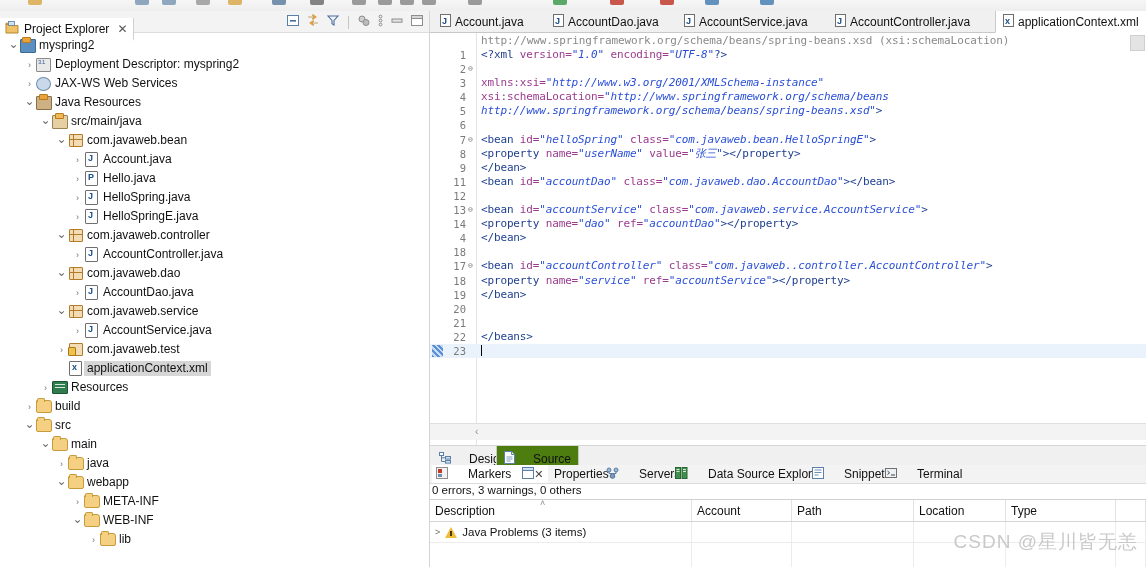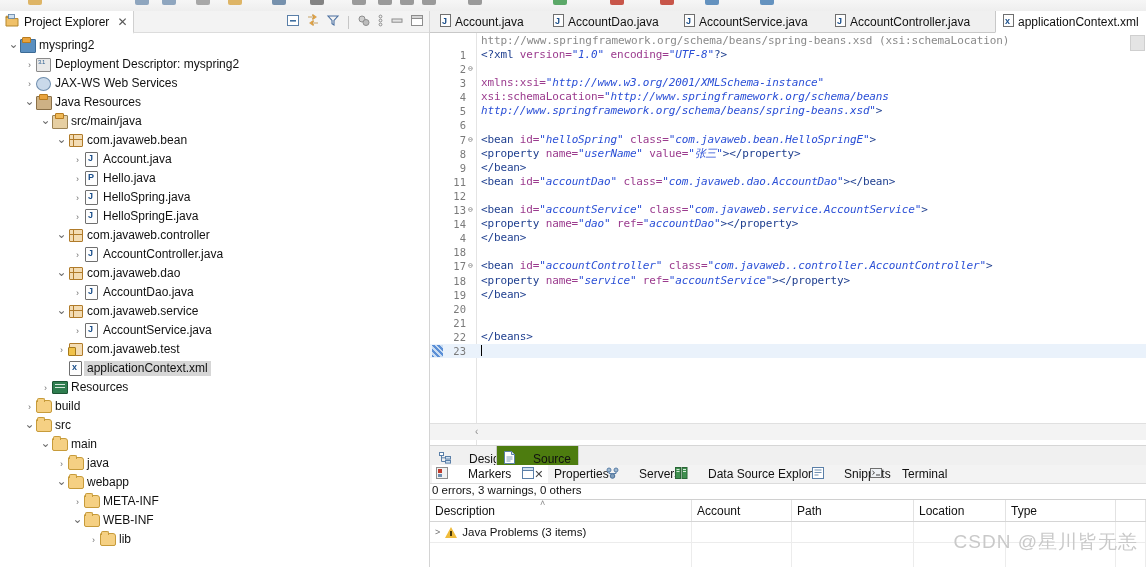--- a/index.html
+++ b/index.html
@@ -23,21 +23,21 @@
   
   .explorer{
     position:absolute;left:0;top:11px;width:429px;height:556px;
     background:#ffffff;border-right:1px solid #d4d4d4;overflow:hidden;
   }
   .ex-head{
     position:relative;height:21px;background:#f3f3f3;
     border-bottom:1px solid #dcdcdc;
   }
   .ex-tab{
-    position:absolute;left:0;top:0;height:21px;padding:0 6px 0 5px;
+    position:absolute;left:0;top:7px;height:21px;padding:0 6px 0 5px;
     background:#ffffff;border-right:1px solid #d0d0d0;
     display:flex;align-items:center;gap:5px;
     border-bottom:2px solid #ffffff;
   }
   .ex-tab .ttl{font-size:12px;color:#111;white-space:nowrap;}
   .ex-close{font-size:12px;color:#555;margin-left:3px;line-height:1;}
   .ex-tools{position:absolute;right:5px;top:3px;display:flex;align-items:center;gap:6px;}
   .ex-tools .sep{width:1px;height:13px;background:#c6c6c6;margin:0 2px;}
 
   .tree{position:absolute;left:0;top:22px;right:0;bottom:0;padding-top:3px;}
@@ -625,21 +625,21 @@
               </svg></span>
             <span>Data Source Explorer</span>
           </div>
           <div class="bvtab" style="left: 378px;">
             <span><svg width="12" height="12" viewBox="0 0 12 12">
                 <rect x="0.5" y="0.5" width="11" height="11" fill="#fff" stroke="#5a7fa8"></rect>
                 <path d="M2.5 3h7M2.5 5.5h7M2.5 8h4" stroke="#6f8fb0"></path>
               </svg></span>
             <span>Snippets</span>
           </div>
-          <div class="bvtab" style="left: 436px;">
+          <div class="bvtab" style="left: 451px;">
             <span><svg width="12" height="12" viewBox="0 0 12 12">
                 <rect x="0.5" y="1.5" width="11" height="9" fill="#eef1f4" stroke="#6f6f6f"></rect>
                 <path d="M2.5 4l2 1.8-2 1.8M6 8h4" stroke="#3f3f3f" fill="none"></path>
               </svg></span>
             <span>Terminal</span>
           </div>
         </div>
       <div class="summary">0 errors, 3 warnings, 0 others</div>
       <div class="mtable">
         <div class="mhead" id="mhead">

